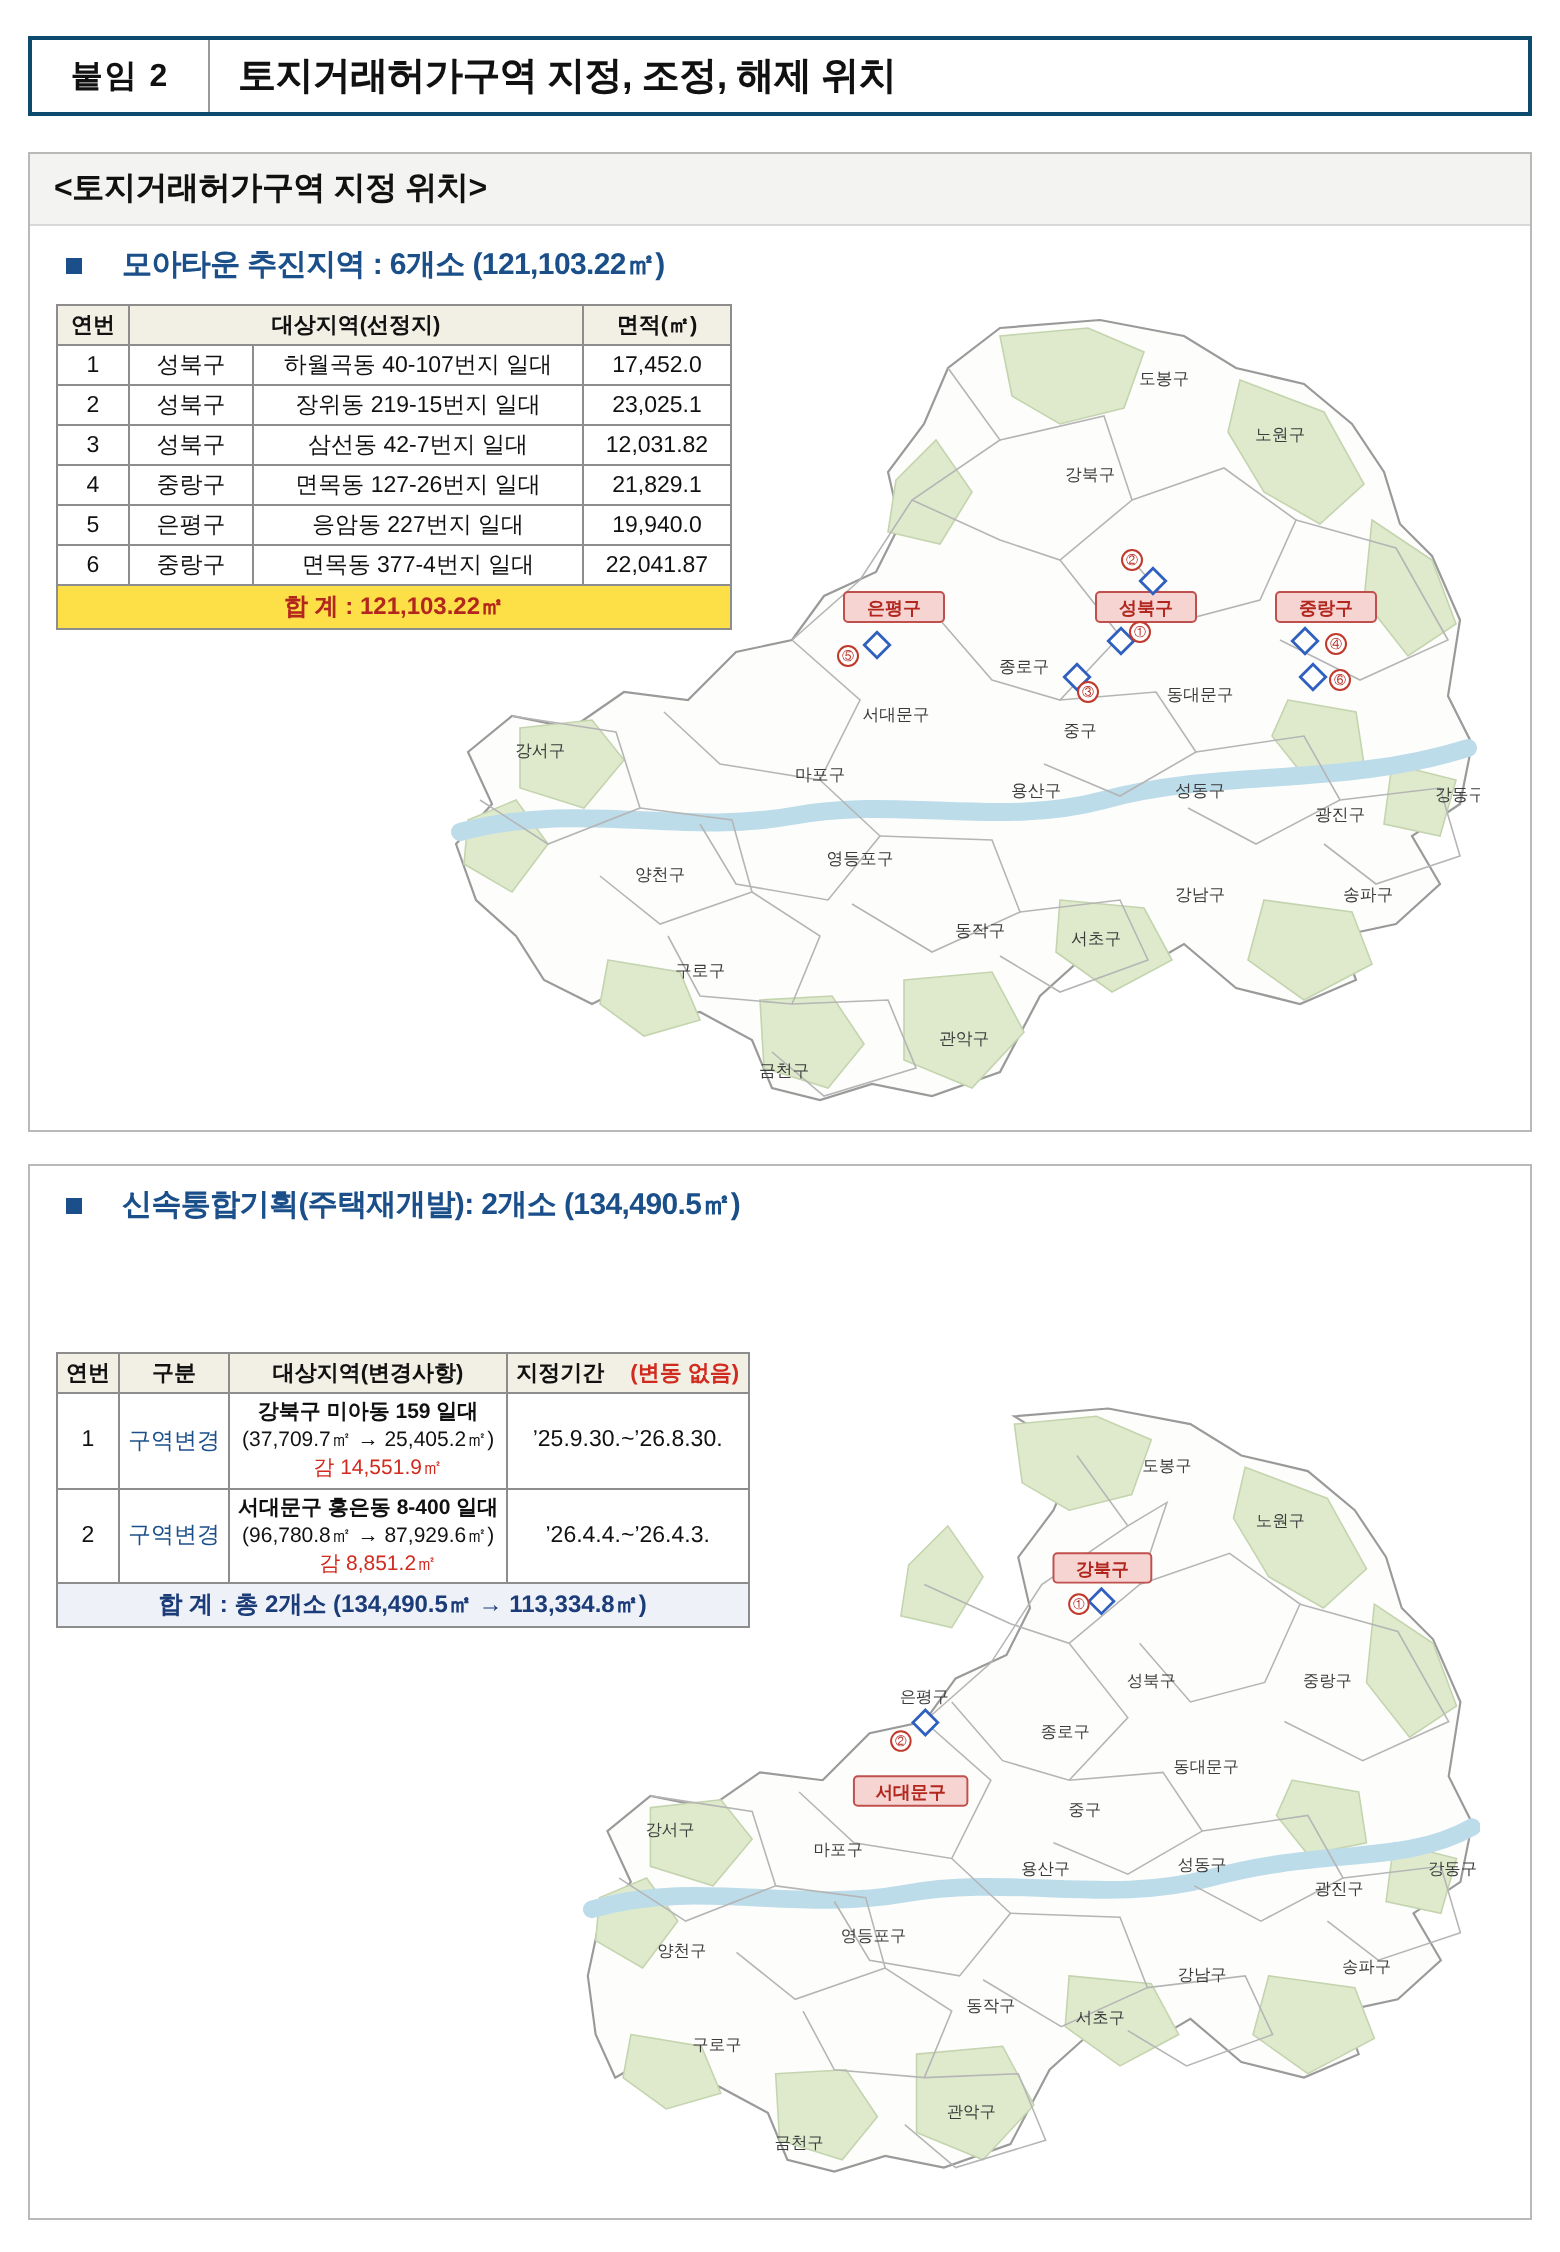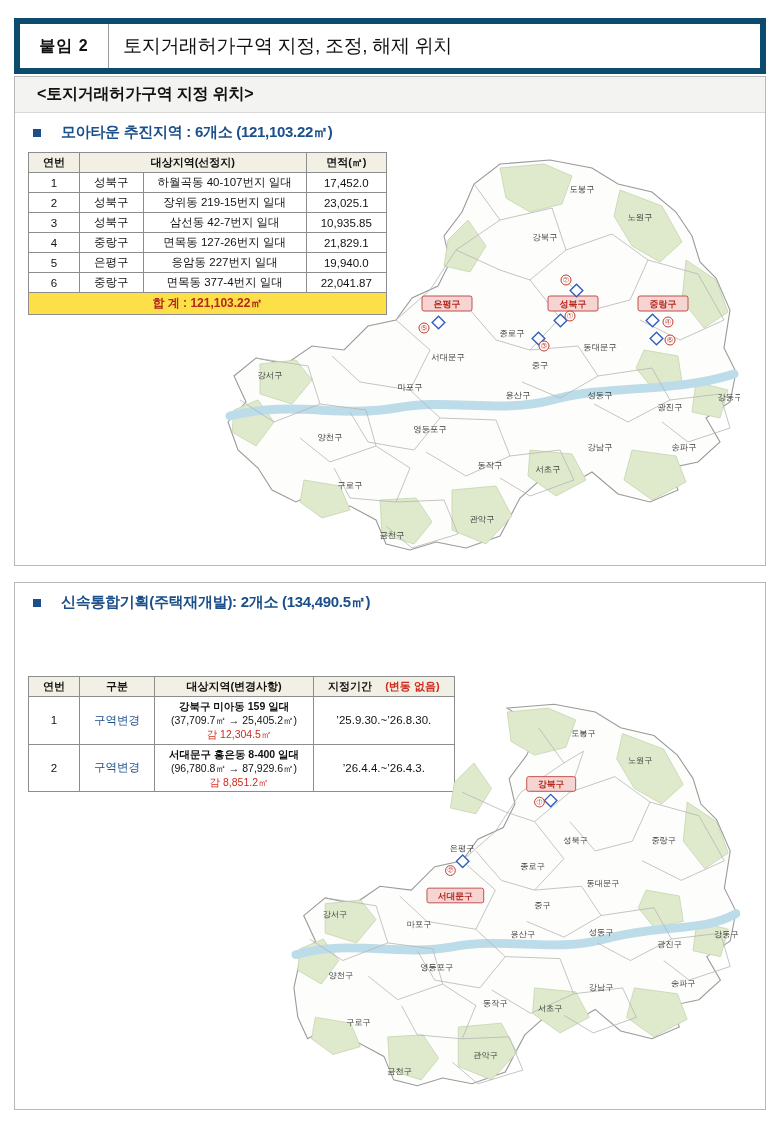--- a/index.html
+++ b/index.html
@@ -13,60 +13,60 @@
     width: 780px;
     height: 1126px;
     background: #fff;
     overflow: hidden;
   }
 
   
   .doc-header {
     position: absolute;
     left: 14px; top: 18px;
-    width: 752px; height: 56px;
-    border: 6px solid #0c4a6e;
+    width: 752px; height: 40px;
+    border: 2px solid #0c4a6e;
     display: flex;
     align-items: stretch;
     background: #fff;
   }
   .doc-header .tag {
     width: 88px;
     display: flex; align-items: center; justify-content: center;
     font-size: 16px; font-weight: bold; color: #111;
     letter-spacing: 1px;
   }
   .doc-header .vline {
     width: 1px; background: #9a9a9a;
   }
   .doc-header .title {
     flex: 1;
     display: flex; align-items: center;
     padding-left: 14px;
-    font-size: 19px; font-weight: normal; color: #111;
+    font-size: 19px; font-weight: bold; color: #111;
     letter-spacing: -0.3px;
   }
 
   
   .section {
     position: absolute;
     left: 14px;
     width: 752px;
     border: 1px solid #b9b9b9;
     background: #fff;
   }
   #section-1 { top: 76px;  height: 490px; }
   #section-2 { top: 582px; height: 528px; }
 
   .section-head {
     height: 36px;
     border-bottom: 1px solid #d8d8d8;
     background: #f3f3f1;
     display: flex; align-items: center;
-    padding-left: 22px;
+    padding-left: 12px;
     font-size: 16px; font-weight: bold; color: #111;
     letter-spacing: -0.2px;
   }
 
   .section-sub {
     display: flex; align-items: center;
     gap: 18px;
     padding: 10px 0 0 18px;
     font-size: 15px; font-weight: bold;
     color: #1b4f8a;
@@ -81,21 +81,21 @@
 
   
   table.data {
     border-collapse: collapse;
     font-size: 11.5px;
     color: #111;
     background: #fff;
   }
   table.data th, table.data td {
     border: 1px solid #8d8d8d;
-    padding: 2px 14px;
+    padding: 2px 4px;
     text-align: center;
     vertical-align: middle;
     white-space: nowrap;
   }
   table.data th {
     background: #f2efe4;
     font-weight: bold;
     font-size: 11px;
   }
   .tbl-wrap-1 {
@@ -203,21 +203,21 @@
         <tr>
           <td class="num">2</td>
           <td class="gu">성북구</td>
           <td>장위동 219-15번지 일대</td>
           <td class="area">23,025.1</td>
         </tr>
         <tr>
           <td class="num">3</td>
           <td class="gu">성북구</td>
           <td>삼선동 42-7번지 일대</td>
-          <td class="area">10,935.85</td>
+          <td class="area">12,031.82</td>
         </tr>
         <tr>
           <td class="num">4</td>
           <td class="gu">중랑구</td>
           <td>면목동 127-26번지 일대</td>
           <td class="area">21,829.1</td>
         </tr>
         <tr>
           <td class="num">5</td>
           <td class="gu">은평구</td>
@@ -377,33 +377,36 @@
           <th class="c-per">지정기간 <span class="red">(변동 없음)</span></th>
         </tr>
       </thead>
       <tbody>
         <tr>
           <td>1</td>
           <td class="blue-bold">구역변경</td>
           <td class="cell-target">
             <div class="l1">강북구 미아동 159 일대</div>
             <div>(37,709.7㎡ → 25,405.2㎡)</div>
-            <div class="red">감 12,304.5㎡</div>
+            <div class="red">감 14,551.9㎡</div>
           </td>
           <td>’25.9.30.~’26.8.30.</td>
         </tr>
         <tr>
           <td>2</td>
           <td class="blue-bold">구역변경</td>
           <td class="cell-target">
             <div class="l1">서대문구 홍은동 8-400 일대</div>
             <div>(96,780.8㎡ → 87,929.6㎡)</div>
             <div class="red">감 8,851.2㎡</div>
           </td>
           <td>’26.4.4.~’26.4.3.</td>
+        </tr>
+        <tr class="sum-row2">
+          <td colspan="4">합  계 :  총 2개소 (134,490.5㎡ → 113,334.8㎡)</td>
         </tr>
       </tbody>
     </table>
   </div>
 
   <div class="map" id="map2">
     <svg viewBox="0 0 460 410" preserveAspectRatio="xMidYMid meet">
       <g>
         <path d="M222 14 L270 10 L312 18 L338 34 L372 42 L396 62 L412 86 L420 112 L436 128 L450 160
                  L444 198 L456 222 L450 252 L426 268 L440 292 L418 312 L390 318 L398 340 L370 352

